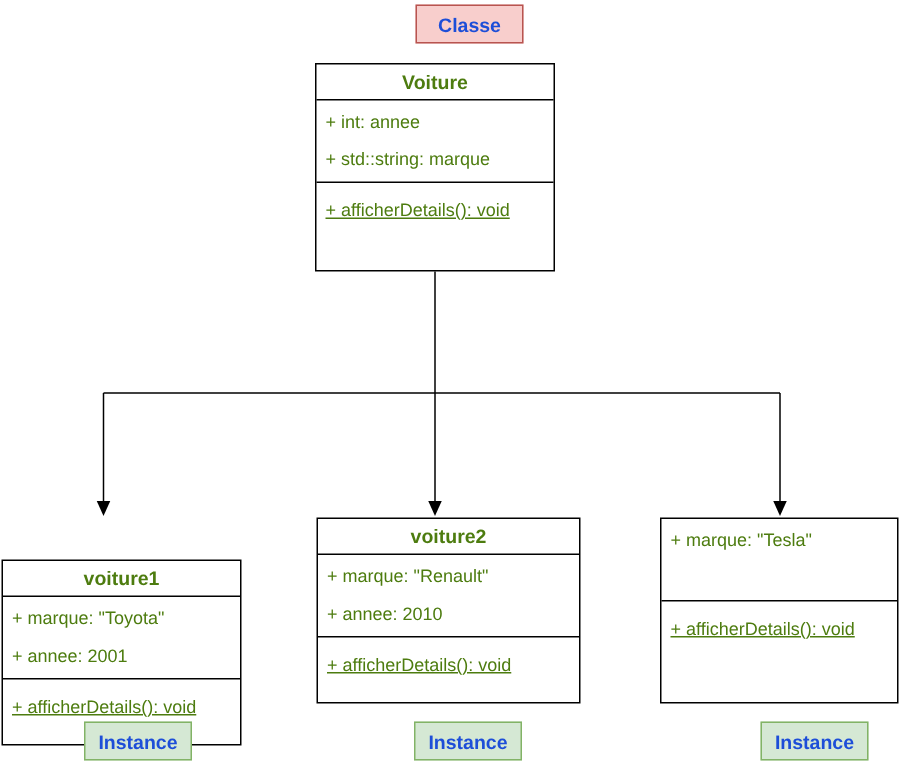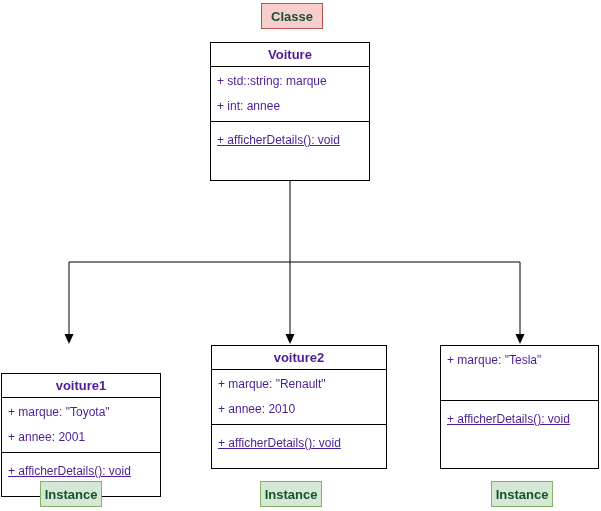--- a/index.html
+++ b/index.html
@@ -24,41 +24,42 @@
     pointer-events: none;
   }
   .tag {
     position: absolute;
     box-sizing: border-box;
     display: flex;
     align-items: center;
     justify-content: center;
     font-weight: bold;
     font-size: 13px;
-    color: #14532d;
+    color: #1d4ed8;
     height: 26px;
-    width: 62px;
+    width: 72px;
+    margin-left: 16px;
   }
   .tag.classe {
     background: #f8cecc;
     border: 1px solid #b85450;
   }
   .tag.instance {
     background: #d5e8d4;
     border: 1px solid #82b366;
     justify-content: center;
   }
   .uml-box {
     position: absolute;
     box-sizing: border-box;
     background: #ffffff;
     border: 1px solid #000000;
     display: flex;
     flex-direction: column;
-    color: #4c1d95;
+    color: #4d7c0f;
   }
   .uml-title {
     box-sizing: border-box;
     height: 24px;
     display: flex;
     align-items: center;
     justify-content: center;
     font-weight: bold;
     font-size: 13px;
     border-bottom: 1px solid #000000;
@@ -100,22 +101,22 @@
 
 <div class="canvas">
 
   <div class="tag classe tag-classe">
     <span>Classe</span>
   </div>
 
   <div class="uml-box box-voiture">
     <div class="uml-title">Voiture</div>
     <div class="uml-attrs">
+      <div class="line">+ int: annee</div>
       <div class="line">+ std::string: marque</div>
-      <div class="line">+ int: annee</div>
     </div>
     <div class="uml-methods">
       <div class="line">+ afficherDetails(): void</div>
     </div>
   </div>
 
   <svg class="connectors" viewBox="0 0 601 511" xmlns="http://www.w3.org/2000/svg">
     <g stroke="#000000" stroke-width="1" fill="none">
       <line x1="290" y1="181" x2="290" y2="335"></line>
       <line x1="69" y1="262" x2="520" y2="262"></line>

